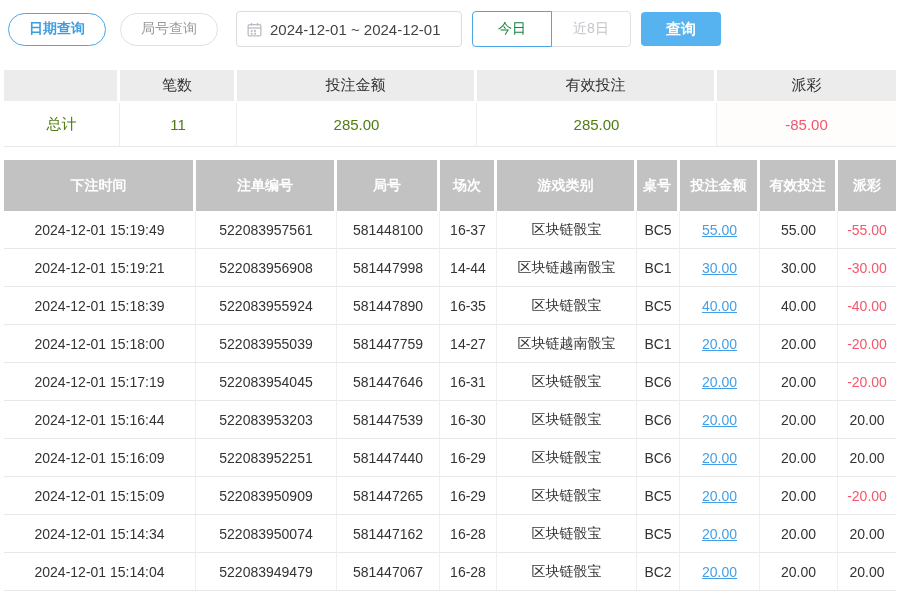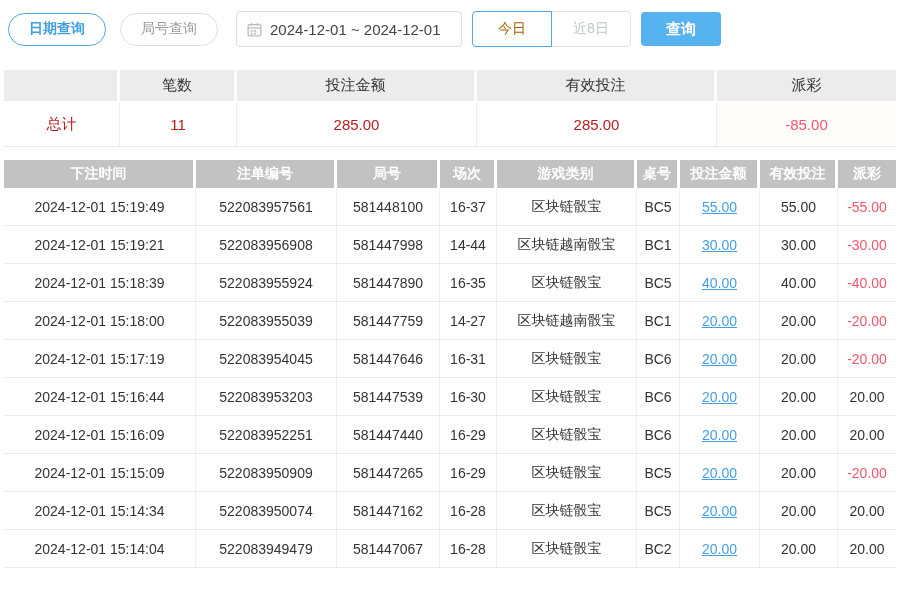--- a/index.html
+++ b/index.html
@@ -14,45 +14,45 @@
   .pill.inactive { border: 1px solid #e0e0e0; color: #999; margin-left: 14px; }
   .date-box { display: flex; align-items: center; margin-left: 18px; width: 226px; height: 36px;
     border: 1px solid #dcdcdc; border-radius: 4px; padding: 0 10px; cursor: pointer; }
   .date-box .cal { margin-right: 8px; display: inline-flex; }
   .date-box .txt { font-size: 15px; color: #444; white-space: nowrap; }
   .seg-group { display: flex; margin-left: 10px; }
   .seg { width: 80px; height: 36px; background: #fff; font-size: 14px; cursor: pointer;
     border: 1px solid #e2e2e2; color: #c2c4c8; margin-left: -1px; }
   .seg:first-child { border-radius: 4px 0 0 4px; margin-left: 0; }
   .seg:last-child { border-radius: 0 4px 4px 0; }
-  .seg.active { border: 1px solid #4aa7e8; color: #a16207; position: relative; z-index: 2; }
+  .seg.active { border: 1px solid #4aa7e8; color: #15803d; position: relative; z-index: 2; }
   .btn-search { margin-left: 10px; width: 80px; height: 34px; background: #57b3ef; color: #fff;
     font-size: 15px; font-weight: bold; border: none; border-radius: 4px; cursor: pointer; }
 
   
   .summary { margin: 20px 4px 0 4px; width: 892px; border-collapse: separate; border-spacing: 0;
     table-layout: fixed; }
   .summary col.c0 { width: 116px; } .summary col.c1 { width: 117px; }
   .summary col.c2 { width: 240px; } .summary col.c3 { width: 240px; }
   .summary col.c4 { width: 179px; }
   .summary th { background: #ececec; height: 33px; font-size: 15px; font-weight: normal;
     color: #333; text-align: center; border-right: 3px solid #fff; border-bottom: 2px solid #fff; }
   .summary th:last-child { border-right: none; }
-  .summary td { background: #fff; height: 44px; font-size: 15px; color: #b91c1c; text-align: center;
+  .summary td { background: #fff; height: 44px; font-size: 15px; color: #4d7c0f; text-align: center;
     border-right: 1px solid #ededed; border-bottom: 1px solid #e8e8e8; }
   .summary td:last-child { border-right: none; }
   .summary td.neg { color: #f4566c; background: #fffcfc; }
 
   
   .bets { margin: 13px 4px 0 4px; width: 892px; border-collapse: separate; border-spacing: 0;
     table-layout: fixed; }
   .bets col.c0 { width: 192px; } .bets col.c1 { width: 141px; } .bets col.c2 { width: 103px; }
   .bets col.c3 { width: 57px; }  .bets col.c4 { width: 140px; } .bets col.c5 { width: 43px; }
   .bets col.c6 { width: 80px; }  .bets col.c7 { width: 78px; }  .bets col.c8 { width: 58px; }
-  .bets th { background: #c2c2c2; height: 28px; color: #fff; font-size: 14px; font-weight: bold;
+  .bets th { background: #c2c2c2; height: 51px; color: #fff; font-size: 14px; font-weight: bold;
     text-align: center; border-right: 3px solid #fff; }
   .bets th:last-child { border-right: none; }
   .bets td { background: #fff; height: 38px; font-size: 14px; color: #333; text-align: center;
     border-right: 1px solid #efefef; border-bottom: 1px solid #e8e8e8; white-space: nowrap; }
   .bets td:last-child { border-right: none; }
   .bets td.neg { color: #f4566c; }
   .bet-link { color: #459fe6; text-decoration: underline; cursor: pointer; }
 </style>
 </head>
 <body>

